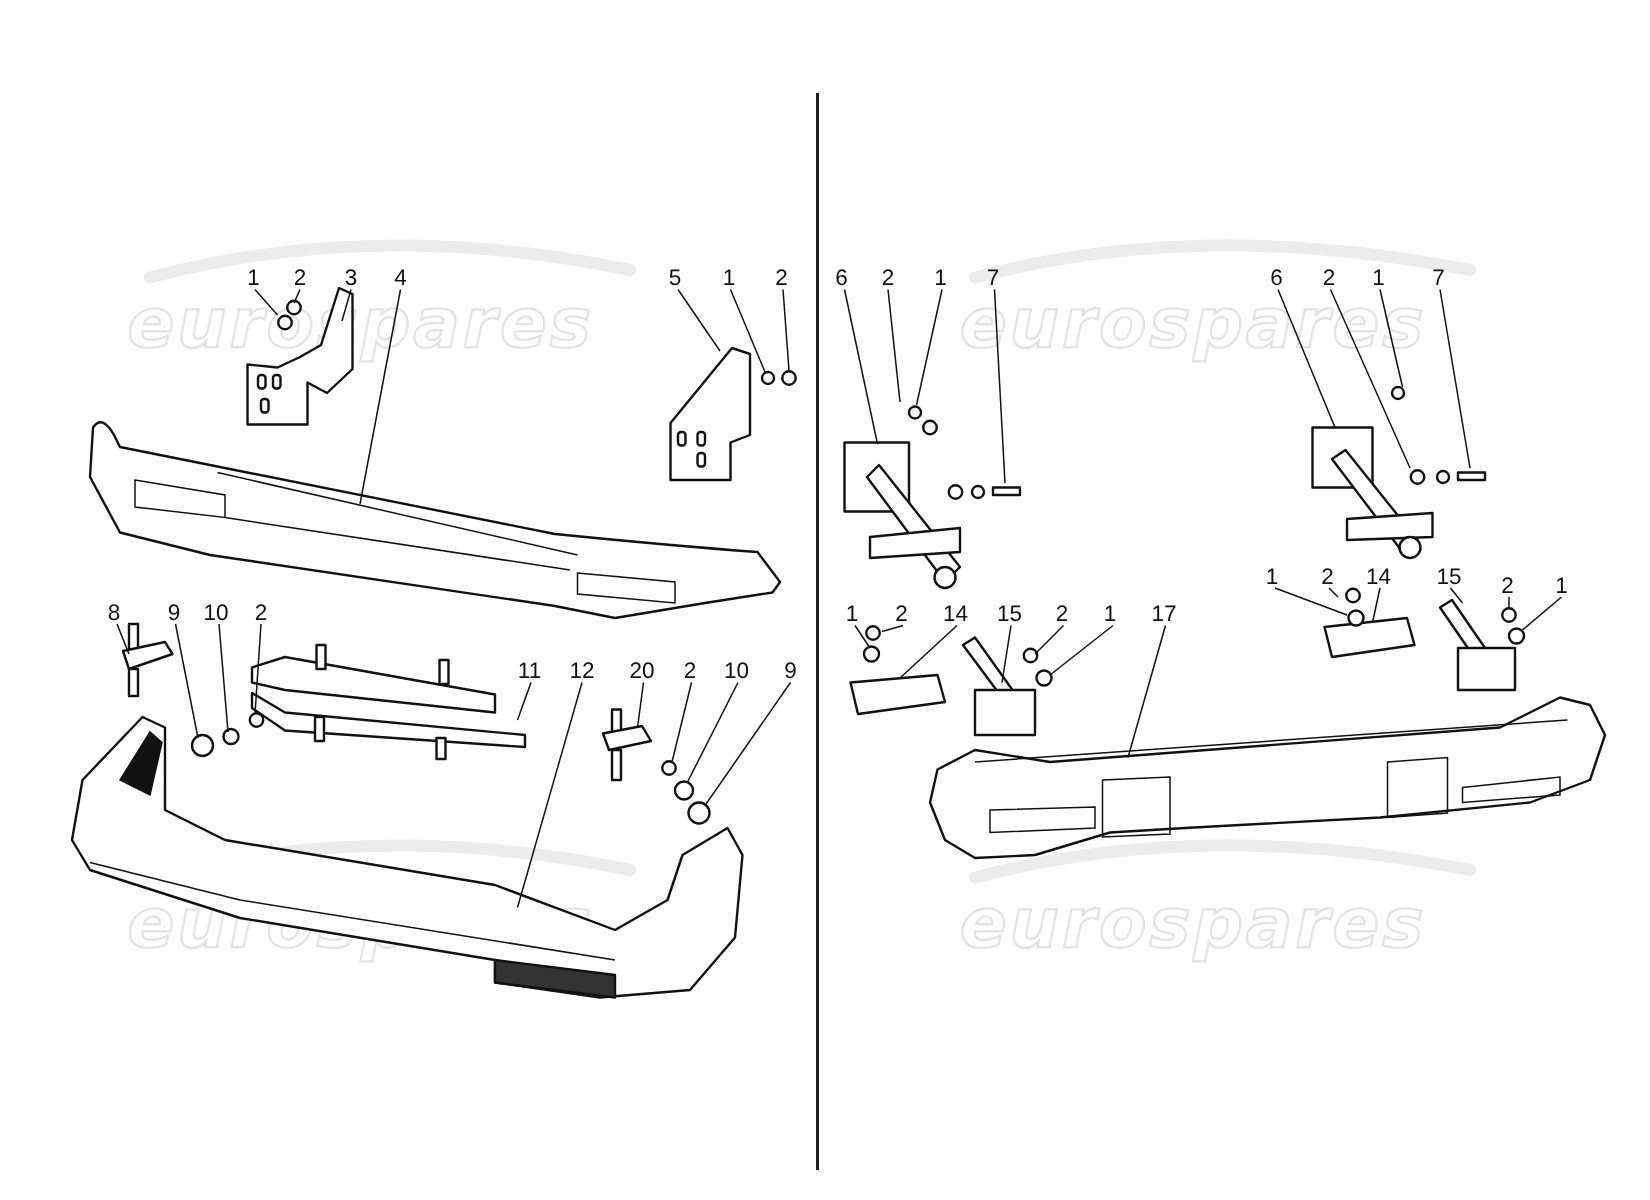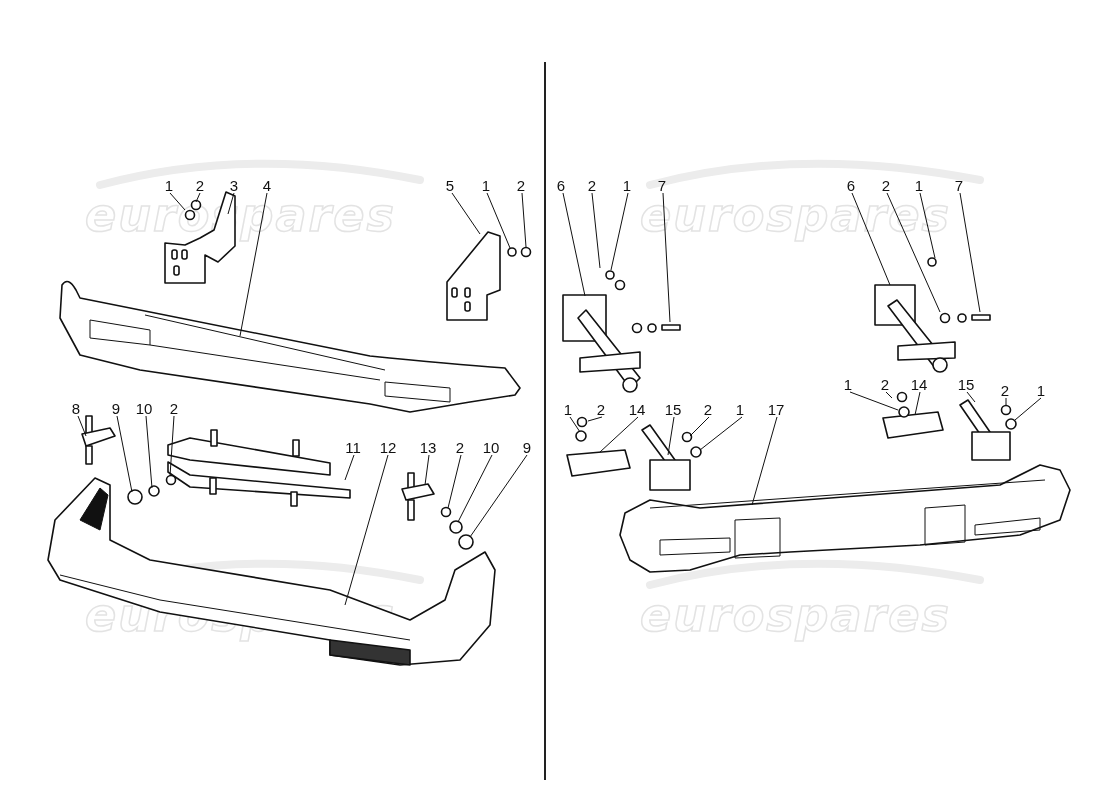--- a/index.html
+++ b/index.html
@@ -201,21 +201,21 @@
       <span class="callout" style="left: 267px; top: 178px;">4</span>
       <span class="callout" style="left: 450px; top: 178px;">5</span>
       <span class="callout" style="left: 486px; top: 178px;">1</span>
       <span class="callout" style="left: 521px; top: 178px;">2</span>
       <span class="callout" style="left: 76px; top: 401px;">8</span>
       <span class="callout" style="left: 116px; top: 401px;">9</span>
       <span class="callout" style="left: 144px; top: 401px;">10</span>
       <span class="callout" style="left: 174px; top: 401px;">2</span>
       <span class="callout" style="left: 353px; top: 440px;">11</span>
       <span class="callout" style="left: 388px; top: 440px;">12</span>
-      <span class="callout" style="left: 428px; top: 440px;">13</span>
+      <span class="callout" style="left: 428px; top: 440px;">20</span>
       <span class="callout" style="left: 460px; top: 440px;">2</span>
       <span class="callout" style="left: 491px; top: 440px;">10</span>
       <span class="callout" style="left: 527px; top: 440px;">9</span>
       <span class="callout" style="left: 561px; top: 178px;">6</span>
       <span class="callout" style="left: 592px; top: 178px;">2</span>
       <span class="callout" style="left: 627px; top: 178px;">1</span>
       <span class="callout" style="left: 662px; top: 178px;">7</span>
       <span class="callout" style="left: 851px; top: 178px;">6</span>
       <span class="callout" style="left: 886px; top: 178px;">2</span>
       <span class="callout" style="left: 919px; top: 178px;">1</span>

